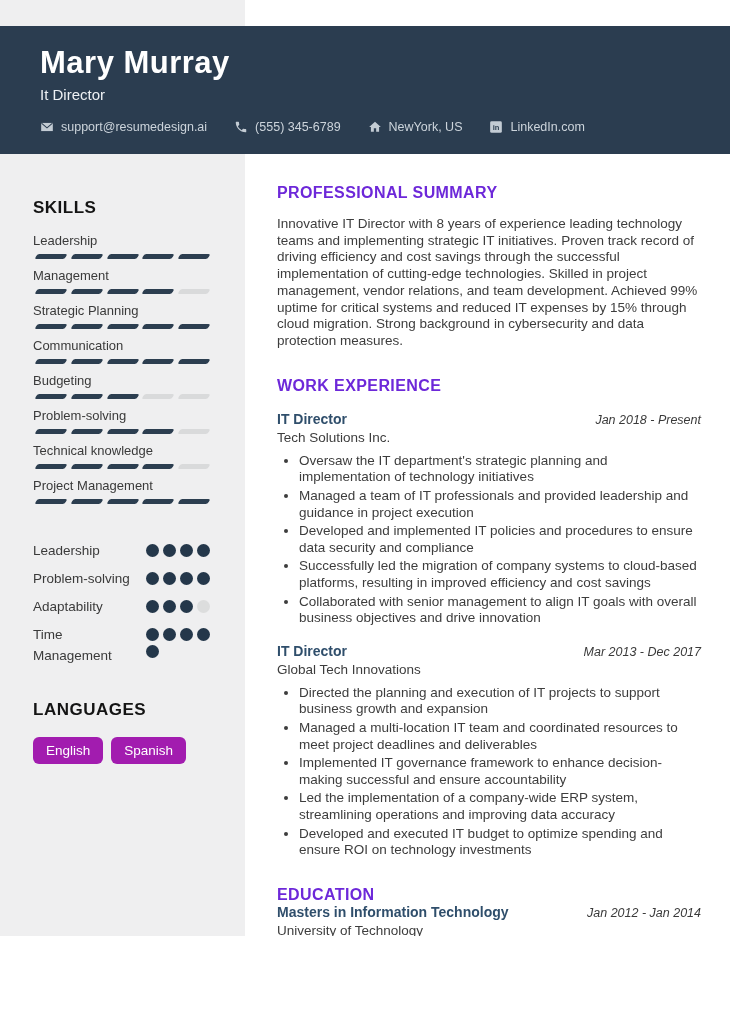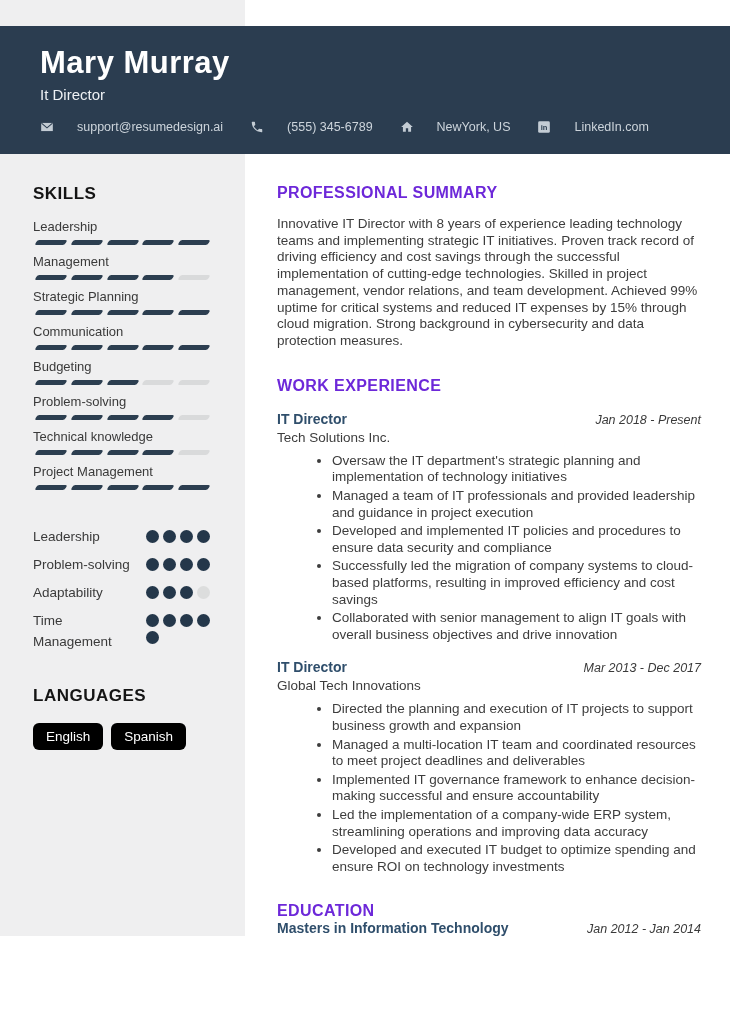--- a/index.html
+++ b/index.html
@@ -11,53 +11,53 @@
   .sidebar-bg{position:absolute;left:0;top:0;width:245px;height:1024px;background:#efeff0;z-index:0;}
   
   .header{
     position:absolute;top:26px;left:0;width:730px;height:128px;
     background:#2b3d50;z-index:2;box-sizing:border-box;
     padding:20px 0 0 40px;color:#ffffff;
   }
   .name{font-size:31px;font-weight:bold;letter-spacing:.5px;line-height:1.1;}
   .header-role{font-size:15px;margin-top:6px;color:#eef1f4;}
   .contacts{display:flex;align-items:center;gap:27px;margin-top:17px;font-size:12.5px;color:#ccd4db;}
-  .contact{display:flex;align-items:center;gap:23px;text-align:center;}
+  .contact{display:flex;align-items:center;gap:7px;text-align:center;}
   .contact svg{width:14px;height:14px;display:block;color:#c3ccd4;}
   
   .sidebar{position:absolute;left:33px;top:184px;width:179px;z-index:1;}
-  .side-heading{font-size:17px;font-weight:bold;color:#141414;letter-spacing:.5px;}
+  .side-heading{font-size:17px;font-weight:bold;color:#141414;letter-spacing:.5px;margin-top:14px;}
   .skills-list{margin-top:15px;}
   .skill{margin-bottom:9px;}
   .skill-label{font-size:13px;color:#3a3a3a;margin-bottom:6px;}
   .skill-bar{display:flex;gap:6px;padding:0 3px;}
   .seg{height:5px;flex:1;background:#d9dadb;border-radius:2px;transform:skewX(-30deg);}
   .seg.filled{background:#2c3e50;}
   .soft-section{margin-top:37px;}
   .soft-list{margin-top:16px;}
   .soft-row{display:flex;align-items:flex-start;margin-bottom:7px;}
   .soft-label{font-size:13.5px;color:#3a3a3a;width:105px;line-height:1.55;}
   .dots{display:flex;flex-wrap:wrap;gap:4px;width:70px;padding-top:3px;margin-left:14px;}
   .dot{width:13px;height:13px;border-radius:50%;background:#24374a;}
   .dot.empty{background:#dcdddd;}
   .lang-section{margin-top:33px;}
   .pills{display:flex;gap:8px;margin-top:17px;}
-  .pill{background:#000000;color:#ffffff;font-size:13.5px;padding:6px 13px;border-radius:6px;}
+  .pill{background:#a21caf;color:#ffffff;font-size:13.5px;padding:6px 13px;border-radius:6px;}
   
   .main{position:absolute;left:277px;top:184px;width:424px;z-index:1;color:#3d3d3d;}
   .main-heading{font-size:16px;font-weight:bold;color:#6d28d9;letter-spacing:.4px;}
   .summary{font-size:13.5px;line-height:1.24;margin-top:14px;}
   .work-section{margin-top:27px;}
   .job{margin-top:16px;}
   .job-header{display:flex;justify-content:space-between;align-items:baseline;}
   .job-title{color:#2f4e6b;font-weight:bold;font-size:14px;}
   .job-dates{font-style:italic;font-size:12.5px;color:#3a3a3a;white-space:nowrap;}
   .job-company{font-size:13.5px;margin-top:3px;color:#3d3d3d;}
   ul.bullets{margin:8px 0 0;padding-left:22px;font-size:13.5px;line-height:1.23;}
-  ul.bullets li{margin-bottom:2px;margin-left:33px;}
+  ul.bullets li{margin-bottom:2px;}
   .edu-section{margin-top:27px;}
   .edu-item{margin-top:0;}
   .edu-desc{font-size:13.5px;margin-top:8px;line-height:1.3;}
 </style>
 </head>
 <body>
 
 <div class="page">
   <div class="sidebar-bg"></div>
 

